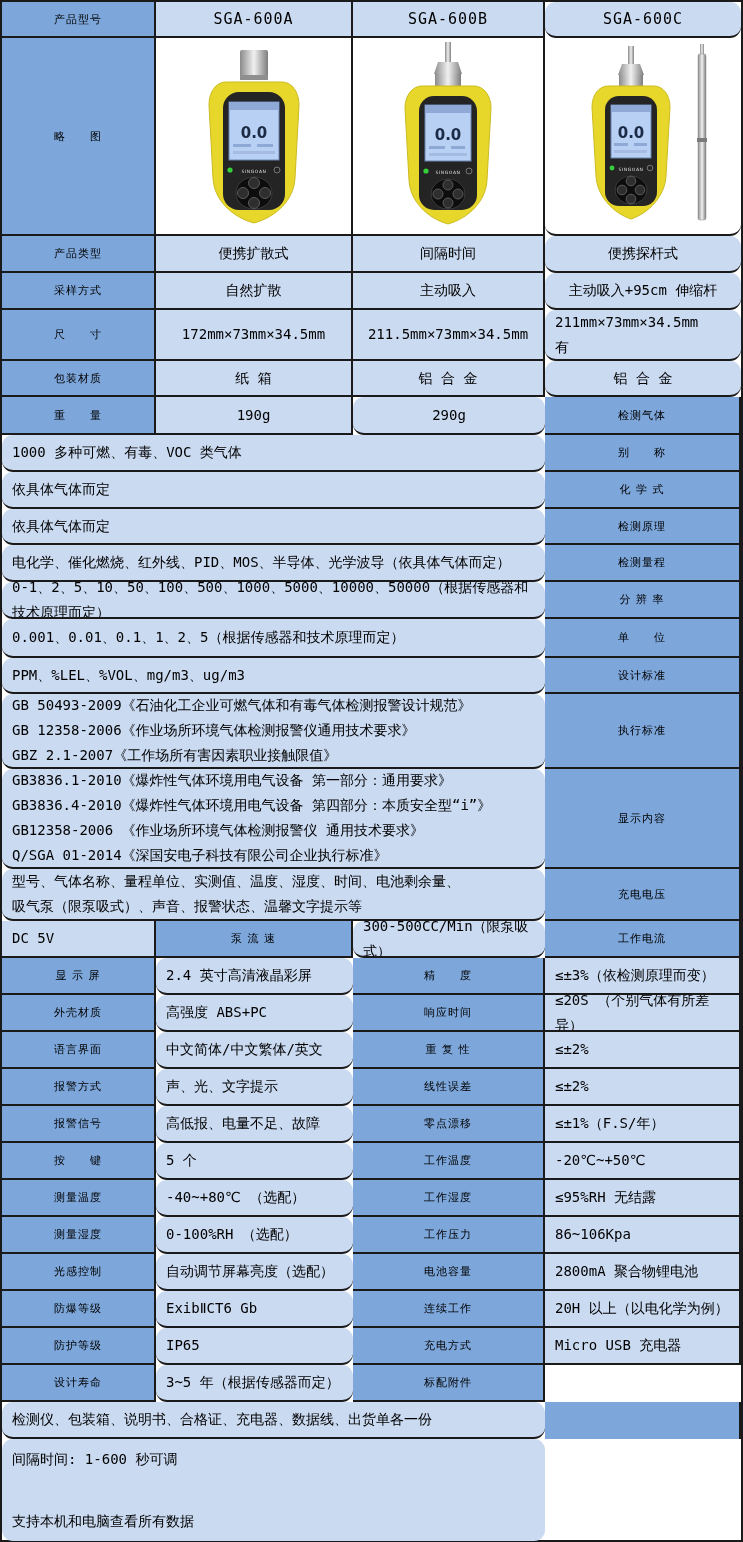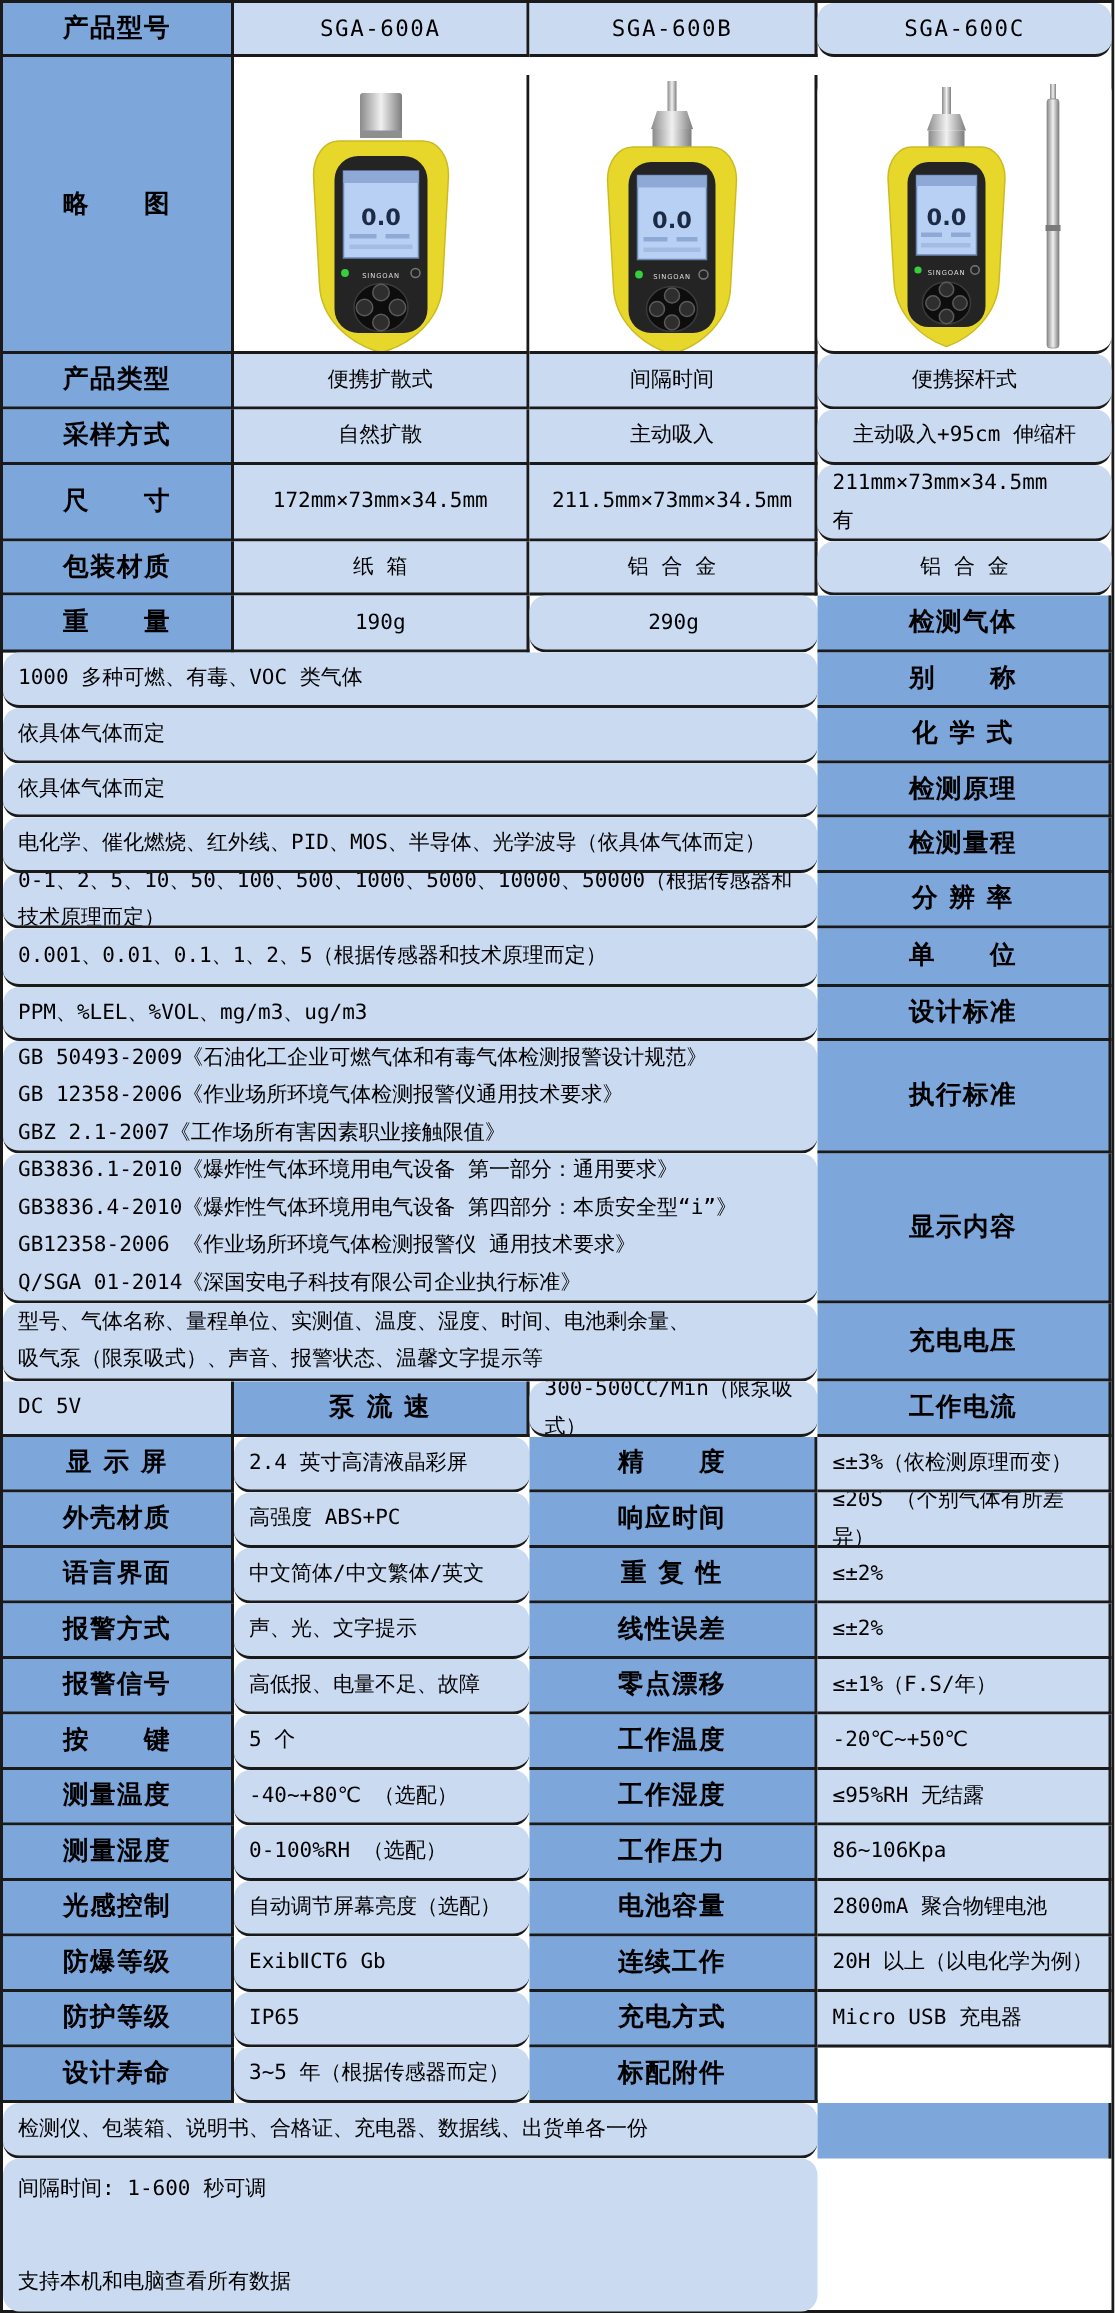--- a/index.html
+++ b/index.html
@@ -9,33 +9,33 @@
     border:2px solid #1a1a1a;
     display:grid;
     grid-template-columns:154px 197px 192px 196px;
     grid-template-rows:36px 198px 37px 37px 51px 36px 38px 37px 37px 36px 37px 37px 39px 36px 75px 100px 52px repeat(13,37px) 37px 102px;
   }
   .cell{box-sizing:border-box;border-right:2px solid #1a1a1a;border-bottom:2px solid #1a1a1a;overflow:hidden;}
   .lastcol{border-right:none;border-radius:11px;}
   .lastrow{border-bottom:none;gap:37px;}
   .sp3{grid-column:span 3;}
   .lab{
-    background:#7da6da;font-weight:700;font-size:17px;
+    background:#7da6da;font-weight:400;font-size:11px;
     display:flex;flex-direction:column;align-items:center;justify-content:center;
     text-align:center;letter-spacing:1px;line-height:25px;
   }
   .val{
     background:#cadaf1;font-size:14px;
     display:flex;flex-direction:column;justify-content:center;
     padding:1px 10px;line-height:25px;
     font-family:"DejaVu Sans Mono","DejaVu Sans",sans-serif;
   }
   .val.c{align-items:center;text-align:center;padding:17px 4px;}
   .val.model{font-size:15px;letter-spacing:1px;}
-  .white{background:#ffffff;display:flex;align-items:flex-start;justify-content:center;padding-top:4px;margin-top:12px;}
+  .white{background:#ffffff;display:flex;align-items:flex-start;justify-content:center;padding-top:4px;}
   .screen-num{font:bold 15px "DejaVu Sans","Liberation Sans",sans-serif;}
   .brand-txt{font:4.5px "DejaVu Sans",sans-serif;letter-spacing:.6px;}
 </style>
 </head>
 <body>
 
 <div class="spec-table">
 
   <div class="cell lab">产品型号</div>
   <div class="cell val c model">SGA-600A</div>

